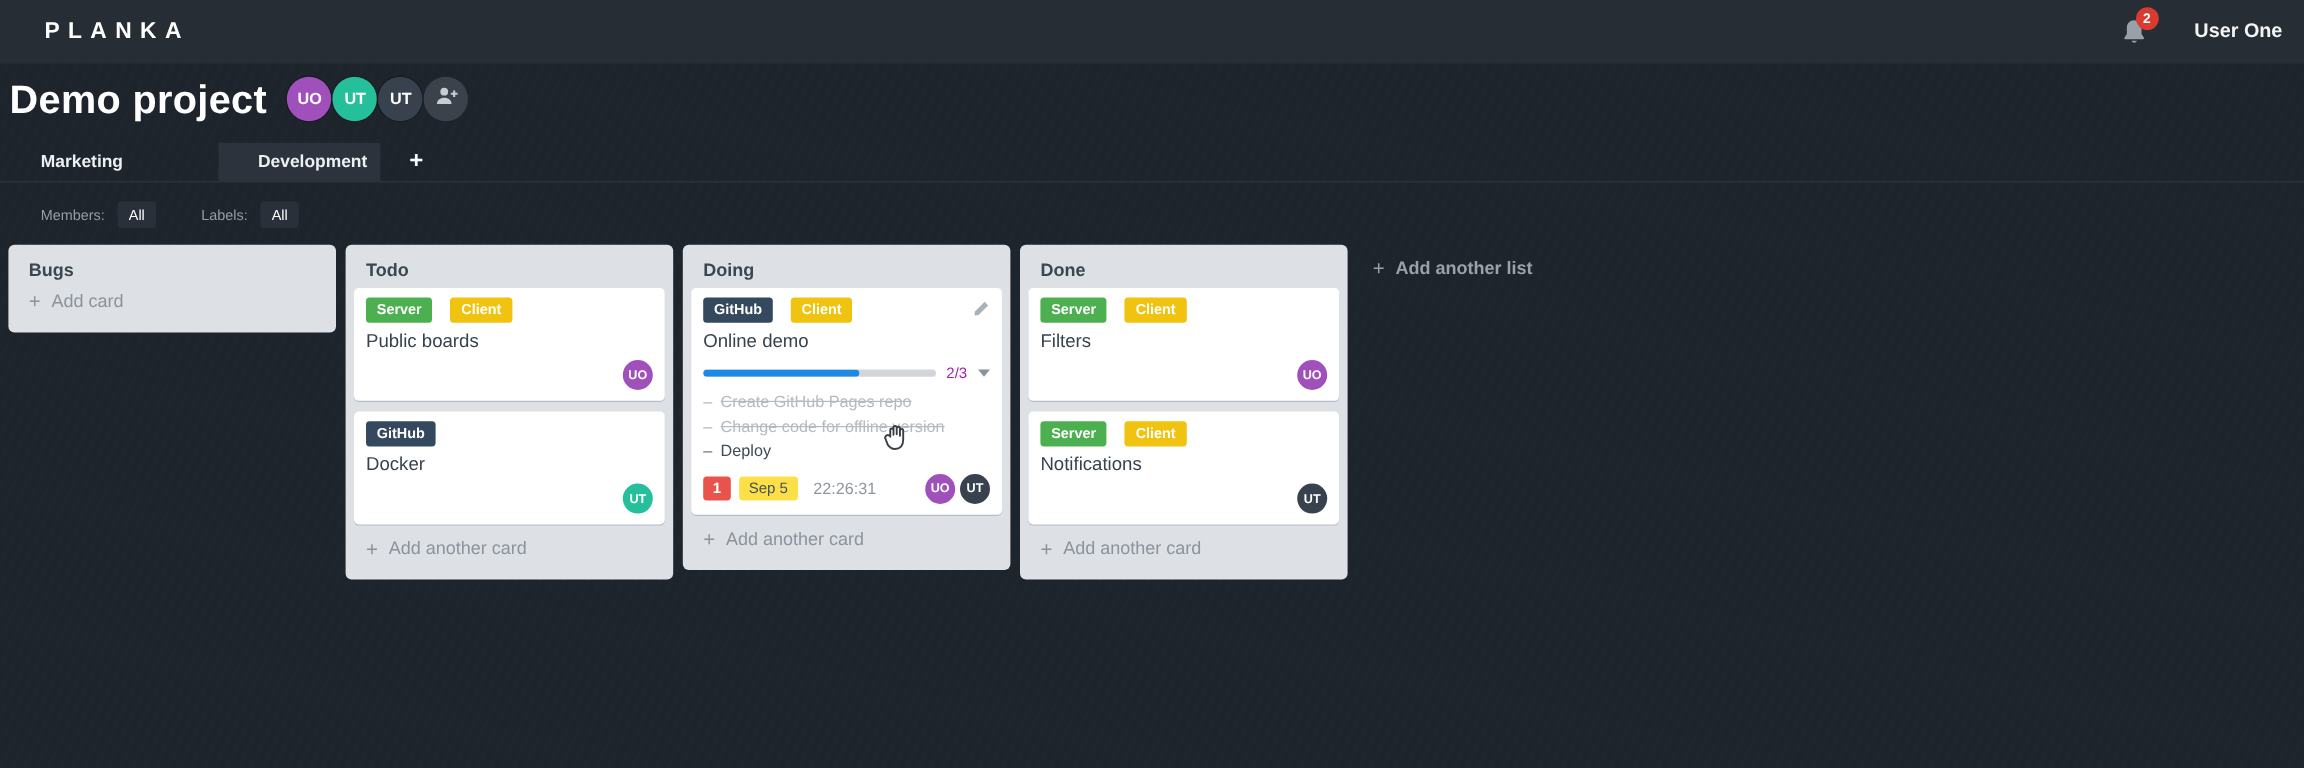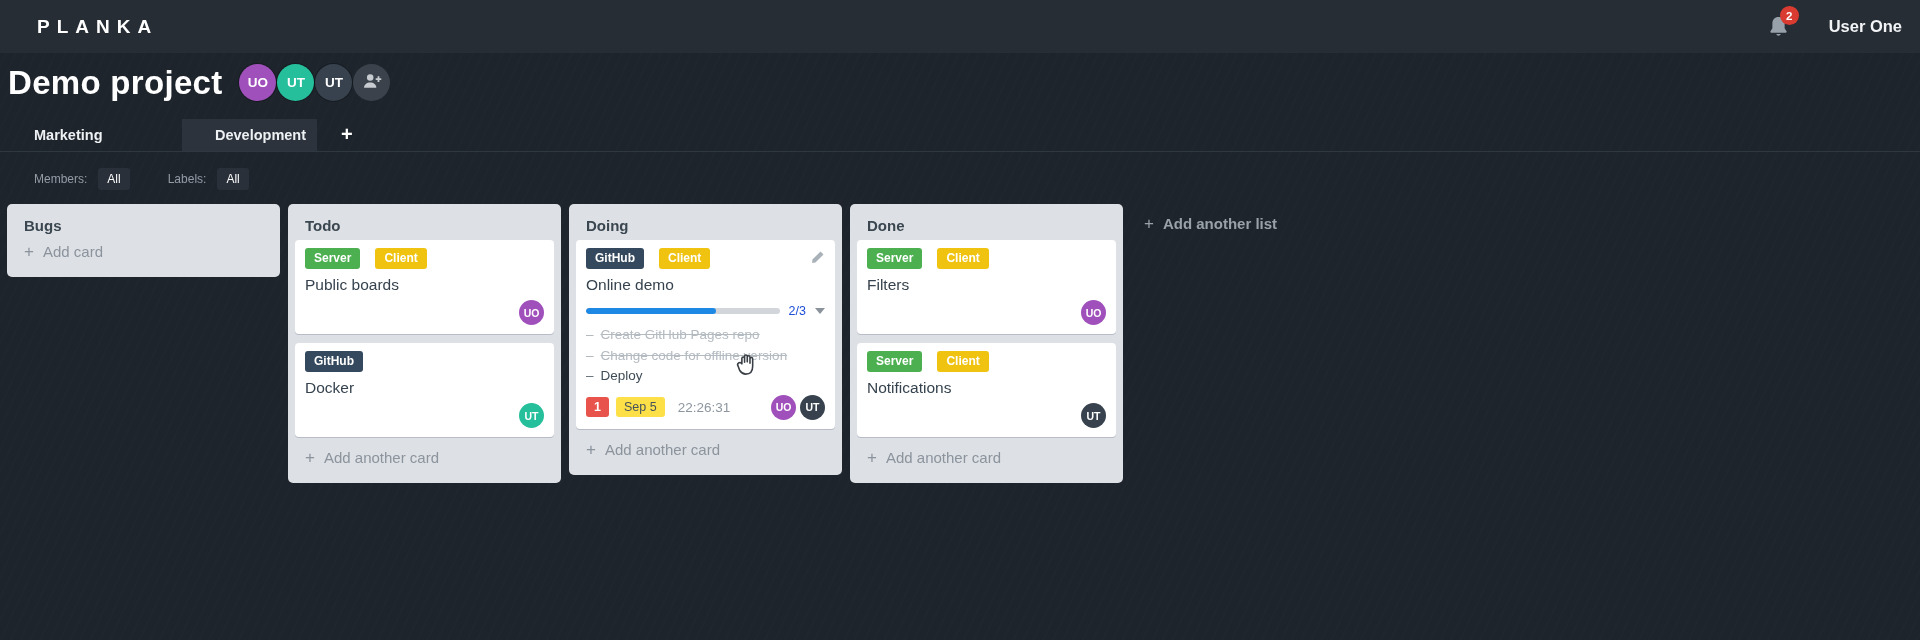--- a/index.html
+++ b/index.html
@@ -87,21 +87,21 @@
   .avatar-sm {
     width:25px; height:25px; border-radius:50%;
     display:flex; align-items:center; justify-content:center;
     color:#fff; font-size:10.5px; font-weight:700;
   }
   .edit-pencil { position:absolute; top:10px; right:10px; cursor:pointer; }
 
   .progress-row { display:flex; align-items:center; gap:9px; margin:10px 0 7px; }
   .progress-track { flex:1; height:6px; border-radius:3px; background:#d2d6da; overflow:hidden; }
   .progress-fill { height:100%; border-radius:3px; background:#1e88e5; }
-  .progress-label { font-size:12.5px; color:#1d4ed8; cursor:pointer; }
+  .progress-label { font-size:12.5px; color:#a21caf; cursor:pointer; }
   .chevron-down {
     width:0; height:0; border-left:5px solid transparent; border-right:5px solid transparent;
     border-top:6px solid #8a939c; cursor:pointer;
   }
   .task { font-size:13.5px; line-height:20.5px; display:flex; gap:7px; }
   .task .dash { color:#59656f; }
   .task.done .dash { color:#a9b0b7; }
   .task-text { color:#3e4c57; }
   .task.done .task-text { color:#b3bac0; text-decoration:line-through; }
 

